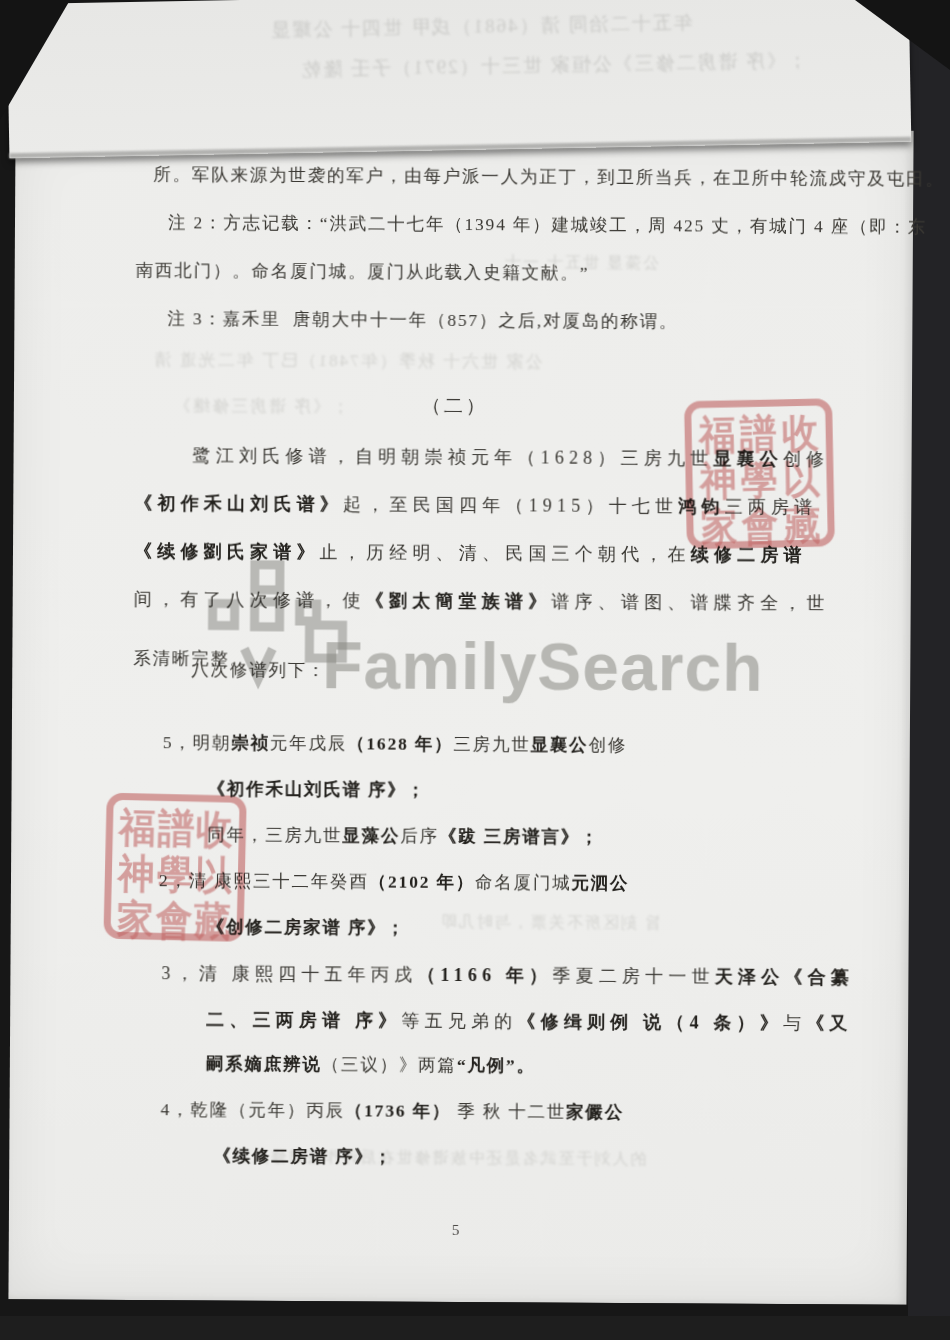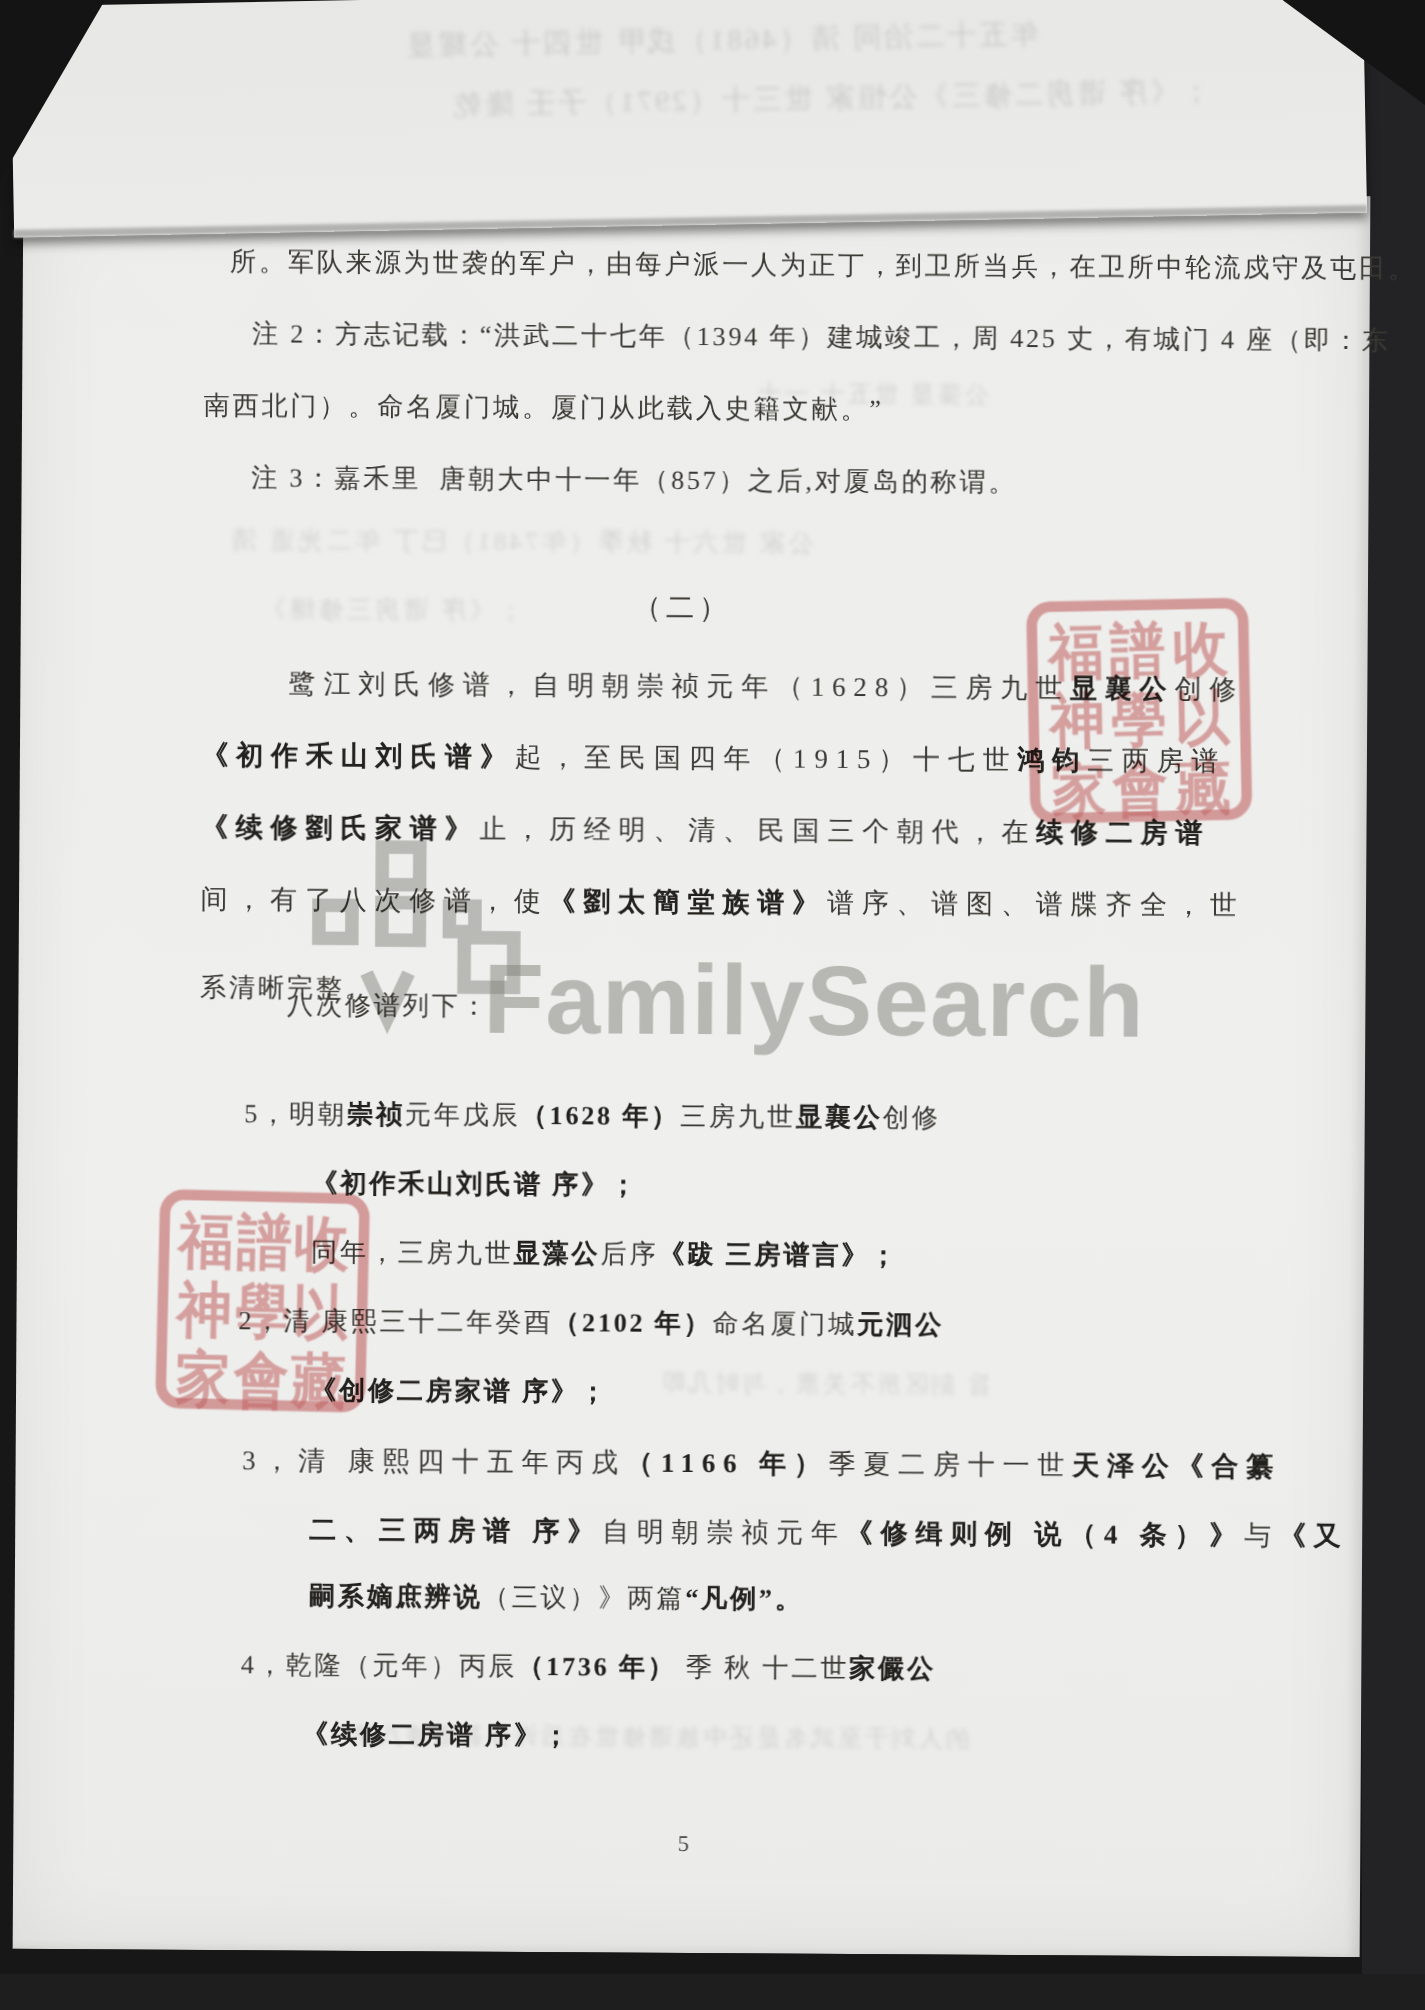--- a/index.html
+++ b/index.html
@@ -100,24 +100,24 @@
       <div class="line wide" style="top: 416px; left: 121px;"><span class="b">《续修劉氏家谱》</span><span>止，历经明、清、民国三个朝代，在</span><span class="b">续修二房谱</span></div>
       <div class="line wide" style="top: 464px; left: 121px;"><span>间，有了八次修谱，使</span><span class="b">《劉太簡堂族谱》</span><span>谱序、谱图、谱牒齐全，世</span></div>
       <div class="line" style="top: 524px; left: 121px;"><span>系清晰完整。</span></div>
       <div class="line" style="top: 535px; left: 179px;"><span>八次修谱列下：</span></div>
       <div class="line" style="top: 608px; left: 151px;"><span>5，明朝</span><span class="b">崇祯</span><span>元年戊辰</span><span class="b">（1628 年）</span><span>三房九世</span><span class="b">显襄公</span><span>创修</span></div>
       <div class="line" style="top: 654px; left: 196px;"><span class="b">《初作禾山刘氏谱 序》；</span></div>
       <div class="line" style="top: 700px; left: 196px;"><span>同年，三房九世</span><span class="b">显藻公</span><span>后序</span><span class="b">《跋 三房谱言》；</span></div>
       <div class="line" style="top: 746px; left: 148px;"><span>2，清 康熙三十二年癸酉</span><span class="b">（2102 年）</span><span>命名厦门城</span><span class="b">元泗公</span></div>
       <div class="line" style="top: 792px; left: 196px;"><span class="b">《创修二房家谱 序》；</span></div>
       <div class="line wide" style="top: 838px; left: 151px;"><span>3，清 康熙四十五年丙戌</span><span class="b">（1166 年）</span><span>季夏二房十一世</span><span class="b">天泽公《合纂</span></div>
-      <div class="line wide" style="top: 884px; left: 196px;"><span class="b">二、三两房谱 序》</span><span>自明朝崇祯元年</span><span class="b">《修缉则例 说（4 条）》</span><span>与</span><span class="b">《又</span></div>
+      <div class="line wide" style="top: 884px; left: 196px;"><span class="b">二、三两房谱 序》</span><span>等五兄弟的</span><span class="b">《修缉则例 说（4 条）》</span><span>与</span><span class="b">《又</span></div>
       <div class="line" style="top: 929px; left: 196px;"><span class="b">嗣系嫡庶辨说</span><span>（三议）》两篇</span><span class="b">“凡例”。</span></div>
       <div class="line" style="top: 975px; left: 151px;"><span>4，乾隆（元年）丙辰</span><span class="b">（1736 年）</span><span> 季 秋 十二世</span><span class="b">家儼公</span></div>
-      <div class="line" style="top: 1021px; left: 192px;"><span class="b">《续修二房谱 序》；</span></div>
+      <div class="line" style="top: 1021px; left: 204px;"><span class="b">《续修二房谱 序》；</span></div>
     </div>
 
   <div class="page-number" id="page-number" style="top: 1094px; left: 443px;">5</div>
 
   <div class="watermark">
     <svg class="wm-logo" width="160" height="140" viewBox="0 0 160 140">
       <g fill="none" stroke="#8d8d89" stroke-width="9">
         <rect x="52" y="8" width="25" height="25"></rect>
         <rect x="52" y="45" width="25" height="25"></rect>
         <rect x="10" y="47" width="22" height="22"></rect>

